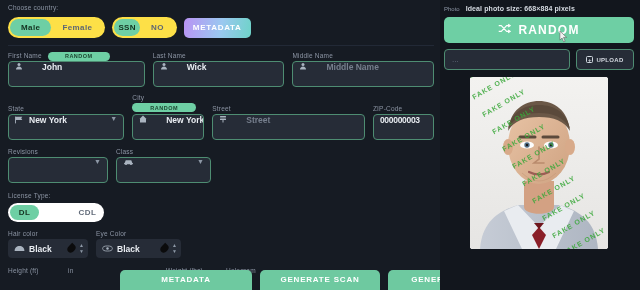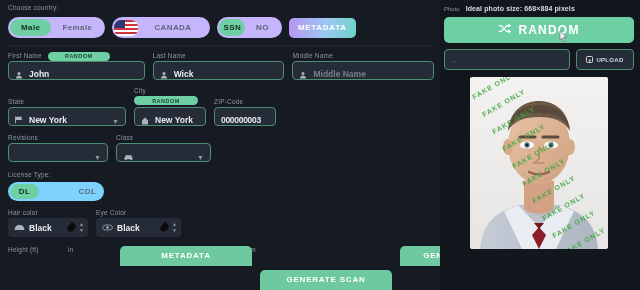--- a/index.html
+++ b/index.html
@@ -20,21 +20,21 @@
   }
   .tiny-label {
     font-size: 6.5px; color: #8c95a4; letter-spacing: .2px;
     margin-bottom: 2px; display: block; white-space: nowrap;
   }
 
   
   .toggle-row { display: flex; align-items: center; gap: 7px; margin-top: 6px; }
   .seg {
     display: flex; align-items: center;
-    background: #c4b5fd; border-radius: 11px; height: 21px; padding: 2px;
+    background: #fde047; border-radius: 11px; height: 21px; padding: 2px;
   }
   .seg-opt {
     font-size: 8px; font-weight: bold; letter-spacing: .4px;
     padding: 0 11px; height: 17px; line-height: 17px; border-radius: 9px;
     color: #5d6674; white-space: nowrap;
   }
   .seg-opt.on { background: #6ecfa4; color: #13301f; }
   .seg.flagseg { padding: 2px 8px 2px 2px; gap: 5px; }
   .flag {
     width: 24px; height: 16px; border-radius: 7px; overflow: hidden;
@@ -55,44 +55,44 @@
     border-radius: 5px; padding: 0 9px; height: 20px; line-height: 20px;
     white-space: nowrap;
   }
 
   .divider { height: 1px; background: #222936; margin: 7px 0 5px 0; }
 
   
   .row { display: flex; gap: 8px; }
   .fld { position: relative; }
   .inp {
-    display: flex; align-items: flex-end; gap: 6px;
+    display: flex; align-items: flex-start; gap: 19px;
     background: #262c37; border: 1px solid #4e8d72; border-radius: 4px;
-    height: 19px; padding: 0 6px; font-size: 8.5px; color: #e8ecf1;
+    height: 26px; padding: 0 6px; font-size: 8.5px; color: #e8ecf1;
     font-weight: bold; white-space: nowrap; overflow: hidden;
   }
   .inp.dim { color: #767f8d; }
   .inp .ico { flex: none; display: flex; align-items: center; color: #aab4c0; }
   .sel { justify-content: space-between; }
   .sel .left-part { display: flex; align-items: center; gap: 5px; overflow: hidden; }
   .caret { color: #8d98a6; font-size: 7px; flex: none; }
 
   .randompill {
     display: inline-block; background: #6ecfa4; color: #1d4732;
     font-size: 5.5px; font-weight: bold; letter-spacing: .5px;
     border-radius: 7px; padding: 1.5px 0; text-align: center;
     width: 62px; margin-left: 6px; vertical-align: middle;
   }
   .randompill.wide { width: 64px; margin-left: 0; display: block; margin-bottom: 2px; }
 
   .labrow { display: flex; align-items: center; height: 10px; }
 
   
   .seg2 {
-    display: inline-flex; background: #7dd3fc; border-radius: 10px;
+    display: inline-flex; background: #ffffff; border-radius: 10px;
     height: 19px; padding: 2px; width: 96px; gap: 34px;
   }
   .seg2 div {
     flex: 1; text-align: center; font-size: 8px; font-weight: bold;
     line-height: 15px; border-radius: 8px; color: #626b79; letter-spacing: .5px;
   }
   .seg2 div.on { background: #6ecfa4; color: #14321f; }
 
   
   .stepbox {
@@ -110,21 +110,21 @@
   
   .btnbar {
     position: absolute; left: 120px; bottom: 0; display: flex; gap: 8px;
   }
   .genbtn {
     background: #6ec9a0; color: #ffffff; font-size: 8px; font-weight: bold;
     letter-spacing: .8px; border-radius: 5px 5px 0 0;
     height: 20px; line-height: 20px; text-align: center; white-space: nowrap;
   }
   #gen-btn { width: 132px; }
-  #gen-scan-btn { width: 132px; margin-top: 24px; }
+  #gen-scan-btn { width: 120px; }
   #gen-photo-btn { width: 132px; }
 
   
   .right {
     width: 200px; height: 290px; background: #12161d;
     padding: 5px 6px 0 4px; position: relative;
   }
   .photo-head { display: flex; align-items: baseline; gap: 6px; }
   .photo-head .ph-lab { font-size: 6px; color: #8c95a4; }
   .photo-head .ph-size { font-size: 7px; color: #d6dbe2; font-weight: bold; letter-spacing: .1px; }
@@ -182,27 +182,20 @@
   <div class="left">
 
     <span class="tiny-label">Choose country:</span>
 
     <div class="toggle-row">
       <div class="seg">
         <div class="seg-opt on">Male</div>
         <div class="seg-opt">Female</div>
       </div>
 
-      <div class="seg flagseg">
-        <div class="flag">
-          <div class="stripes"></div>
-            <div class="canton"></div>
-        </div>
-        <div class="seg-opt">CANADA</div>
-      </div>
 
       <div class="seg ssnseg">
         <div class="seg-opt on">SSN</div>
         <div class="seg-opt">NO</div>
       </div>
 
       <div class="metadata">METADATA</div>
     </div>
 
     <div class="divider"></div>
@@ -278,20 +271,33 @@
         <div class="inp">
           <span class="ico">
             <svg width="8" height="8" viewBox="0 0 16 16">
                 <path d="M8 1 14 7v8H2V7z" fill="#aab4c0"></path>
               </svg>
           </span>
           <span>New York</span>
         </div>
       </div>
 
+      <div class="fld" style="width:155px">
+        <span class="tiny-label">Street</span>
+        <div class="inp dim">
+          <span class="ico">
+            <svg width="8" height="8" viewBox="0 0 16 16">
+                <rect x="2" y="2" width="12" height="3" rx="1" fill="#aab4c0"></rect>
+                <rect x="2" y="7" width="12" height="3" rx="1" fill="#aab4c0"></rect>
+                <rect x="7" y="10" width="2" height="5" fill="#aab4c0"></rect>
+              </svg>
+          </span>
+          <span>Street</span>
+        </div>
+      </div>
 
       <div class="fld" style="width:62px">
         <span class="tiny-label">ZIP-Code</span>
         <div class="inp" style="letter-spacing:-.3px">
           <span>000000003</span>
         </div>
       </div>
     </div>
 
     <div class="row" style="margin-top:8px">

